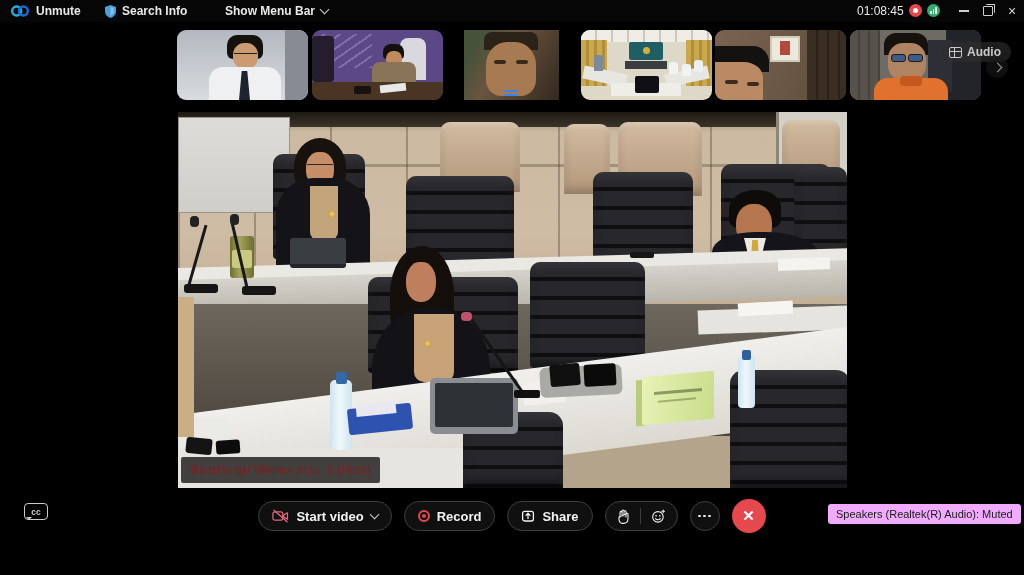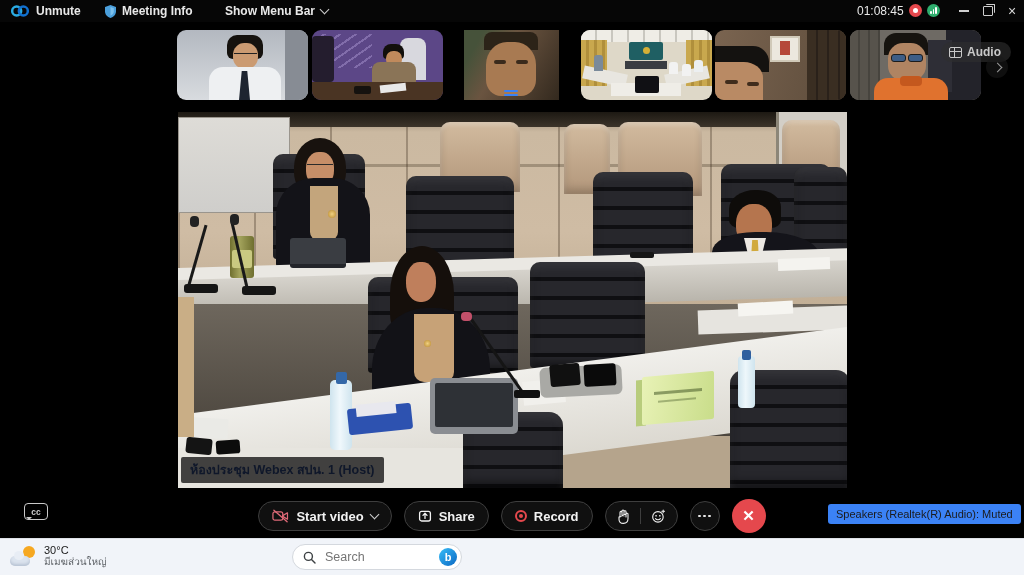--- a/index.html
+++ b/index.html
@@ -25,29 +25,29 @@
   .layout-pill{position:absolute;left:941px;top:42px;height:20px;padding:0 10px 0 8px;display:flex;align-items:center;gap:5px;
       background:rgba(46,46,46,.62);border-radius:11px;color:#c9c9c9;font-size:12px;font-weight:700;}
   .grid-ic{width:11px;height:9px;border:1.2px solid #c9c9c9;border-radius:2px;position:relative;}
   .grid-ic::before{content:"";position:absolute;left:3.5px;top:0;width:1.2px;height:100%;background:#c9c9c9;}
   .grid-ic::after{content:"";position:absolute;left:0;top:3px;width:100%;height:1.2px;background:#c9c9c9;}
   .strip-next{position:absolute;left:986px;top:56px;width:22px;height:22px;border-radius:50%;background:rgba(25,25,25,.6);display:flex;align-items:center;justify-content:center;}
   
   .stage{position:absolute;left:178px;top:112px;width:669px;height:376px;background:#b5a48c;overflow:hidden;}
   .chair{position:absolute;border-radius:10px 10px 4px 4px;background:repeating-linear-gradient(180deg,#27272c 0 15px,#0f0f12 15px 19px);box-shadow:inset 0 5px 9px rgba(255,255,255,.08),inset 0 -6px 10px rgba(0,0,0,.5);}
   .tanchair{position:absolute;border-radius:10px 10px 0 0;background:linear-gradient(#d2bb9f,#b2967a);box-shadow:inset 0 -5px 9px rgba(0,0,0,.18),inset 0 3px 4px rgba(255,255,255,.25);}
-  .speaker-chip{position:absolute;left:3px;bottom:5px;background:rgba(18,18,18,.78);color:#0f172a;font-size:12.5px;padding:3px 9px;border-radius:2px;font-weight:bold;}
+  .speaker-chip{position:absolute;left:3px;bottom:5px;background:rgba(18,18,18,.78);color:#7f1d1d;font-size:12.5px;padding:3px 9px;border-radius:2px;}
   
   .controlbar{position:absolute;left:0;top:493px;width:1024px;height:42px;background:#000;}
   .ctr{position:absolute;left:0;top:6px;width:100%;display:flex;justify-content:center;align-items:center;gap:12px;}
   .pill{height:30px;box-sizing:border-box;display:flex;align-items:center;gap:7px;padding:0 13px;border:1px solid #3e3e3e;
         border-radius:16px;background:#101010;color:#f2f2f2;font-size:13px;font-weight:700;white-space:nowrap;}
   .circlebtn{width:30px;height:30px;border-radius:50%;border:1px solid #3e3e3e;background:#101010;display:flex;align-items:center;justify-content:center;box-sizing:border-box;}
   .leave{width:34px;height:34px;border-radius:50%;background:#e5484d;border:none;display:flex;align-items:center;justify-content:center;color:#fff;font-size:15px;font-weight:700;}
-  .tooltip{position:absolute;left:828px;top:11px;background:#3b82f6;color:#1b1b1b;font-size:11px;padding:4px 8px;border-radius:3px;white-space:nowrap;}
+  .tooltip{position:absolute;left:828px;top:11px;background:#f0abfc;color:#1b1b1b;font-size:11px;padding:4px 8px;border-radius:3px;white-space:nowrap;}
   .recring{width:12px;height:12px;border:2px solid #e5484d;border-radius:50%;display:flex;align-items:center;justify-content:center;box-sizing:border-box;}
   .recring i{width:4px;height:4px;background:#e5484d;border-radius:50%;}
   .ccchip{position:absolute;left:24px;top:503px;width:22px;height:15px;border:1.3px solid #c9c9c9;border-radius:4px;color:#c9c9c9;
           font-size:8.5px;font-weight:700;display:flex;align-items:center;justify-content:center;}
   .ccchip::after{content:"";position:absolute;left:1px;bottom:-4px;width:0;height:0;border:3px solid transparent;border-top-color:#c9c9c9;}
   .dots3{display:flex;gap:2.5px;}
   .dots3 i{width:2.6px;height:2.6px;border-radius:50%;background:#e8e8e8;}
   
   .taskbar{position:absolute;left:0;top:538px;width:1024px;height:37px;background:#f1f4f9;border-top:1px solid #dde1e7;color:#1a1a1a;}
   .searchpill{position:absolute;left:292px;top:5px;width:170px;height:26px;border-radius:13px;background:#fff;border:1px solid #d4d8de;
@@ -65,21 +65,21 @@
         <circle cx="8" cy="8" r="5.4" fill="none" stroke="#2aabe2" stroke-width="3"></circle>
         <circle cx="16" cy="8" r="5.4" fill="none" stroke="#1170cf" stroke-width="3"></circle>
       </svg>
       <span>Unmute</span>
     </div>
     <div class="tb-item" style="left:105px;">
       <svg width="11" height="13" viewBox="0 0 11 13">
         <path d="M5.5 0L11 2v4.2c0 3.4-2.3 5.8-5.5 6.8C2.3 12 0 9.6 0 6.2V2z" fill="#4a9eda"></path>
         <path d="M5.5 2L8.8 3.2v3c0 2.2-1.4 3.8-3.3 4.6z" fill="#7cc0ec"></path>
       </svg>
-      <span>Meeting Info</span>
+      <span>Search Info</span>
     </div>
     <div class="tb-item" style="left:225px;">
       <span>Show Menu Bar</span>
       <span class="chev"></span>
     </div>
     <div class="tb-item" style="left:857px;font-weight:400;">
       <span>01:08:45</span>
     </div>
     <span class="dotRec abs" style="left:909px;top:4px;">
         <i></i>
@@ -276,31 +276,31 @@
       <button class="pill">
         <svg width="17" height="14" viewBox="0 0 18 14">
           <rect x="1" y="2.6" width="10.4" height="8.8" rx="2" fill="none" stroke="#e06a78" stroke-width="1.3"></rect>
           <path d="M11.4 6.6l5-3v6.8l-5-3z" fill="none" stroke="#e06a78" stroke-width="1.3" stroke-linejoin="round"></path>
           <line x1="2" y1="0.8" x2="16" y2="13.2" stroke="#e06a78" stroke-width="1.4" stroke-linecap="round"></line>
         </svg>
         <span>Start video</span>
         <span class="chev"></span>
       </button>
       <button class="pill">
+        <span class="recring">
+            <i></i>
+          </span>
+        <span>Record</span>
+      </button>
+      <button class="pill">
         <svg width="14" height="14" viewBox="0 0 14 14">
           <rect x="1.6" y="2.4" width="10.8" height="9.6" rx="2" fill="none" stroke="#f2f2f2" stroke-width="1.3"></rect>
           <path d="M7 9.4V4.6M5 6.4L7 4.3l2 2.1" fill="none" stroke="#f2f2f2" stroke-width="1.3" stroke-linecap="round" stroke-linejoin="round"></path>
         </svg>
         <span>Share</span>
-      </button>
-      <button class="pill">
-        <span class="recring">
-            <i></i>
-          </span>
-        <span>Record</span>
       </button>
       <span class="pill" style="gap:10px;padding:0 11px;">
         <svg width="13" height="15" viewBox="0 0 13 15">
           <path d="M3 8V3.4a1 1 0 012 0V7m0-3.8V2a1 1 0 012 0v5m0-4.4a1 1 0 012 .3V8m0-3a1 1 0 012 .6v3.9c0 3-1.9 4.9-4.6 4.9-2.4 0-4.4-1.6-4.4-4.2V8z" fill="none" stroke="#f2f2f2" stroke-width="1.1" stroke-linecap="round" stroke-linejoin="round"></path>
         </svg>
         <i style="width:1px;height:16px;background:#3e3e3e;"></i>
         <svg width="15" height="15" viewBox="0 0 16 16">
           <circle cx="7.4" cy="8.4" r="5.6" fill="none" stroke="#f2f2f2" stroke-width="1.2"></circle>
           <circle cx="5.4" cy="7.2" r="0.9" fill="#f2f2f2"></circle>
             <circle cx="9.4" cy="7.2" r="0.9" fill="#f2f2f2"></circle>
@@ -316,38 +316,14 @@
           </span>
       </button>
       <button class="leave">✕</button>
     </div>
     <div class="tooltip">Speakers (Realtek(R) Audio): Muted</div>
   </div>
   <div class="ccchip">
     <span>cc</span>
   </div>
 
-  <div class="taskbar">
-
-    <div class="abs" style="left:10px;top:5px;display:flex;align-items:center;gap:7px;">
-      <span style="position:relative;width:27px;height:20px;">
-        <i class="abs" style="right:2px;top:0;width:12px;height:12px;border-radius:50%;background:#f6a821;"></i>
-        <i class="abs" style="left:0;bottom:0;width:20px;height:10px;border-radius:7px;background:#dbe3ee;box-shadow:inset 0 -2px 3px #b9c4d4;"></i>
-        <i class="abs" style="left:4px;bottom:6px;width:10px;height:9px;border-radius:50%;background:#e8edf5;"></i>
-      </span>
-      <span style="display:flex;flex-direction:column;line-height:12px;">
-        <span style="font-size:11px;color:#1a1a1a;">30°C</span>
-        <span style="font-size:10px;color:#5f6368;">มีเมฆส่วนใหญ่</span>
-      </span>
-    </div>
-
-    <div class="searchpill">
-      <svg width="13" height="13" viewBox="0 0 13 13">
-        <circle cx="5.4" cy="5.4" r="4" fill="none" stroke="#3c4043" stroke-width="1.4"></circle>
-        <line x1="8.5" y1="8.5" x2="12" y2="12" stroke="#3c4043" stroke-width="1.4" stroke-linecap="round"></line>
-      </svg>
-      <input placeholder="Search" style="">
-      <span style="width:18px;height:18px;border-radius:50%;background:linear-gradient(135deg,#37bdf8,#0b67c2);color:#fff;font-size:11px;font-weight:700;display:flex;align-items:center;justify-content:center;">b</span>
-    </div>
-
-  </div>
 
 </div>
 
 </body></html>

